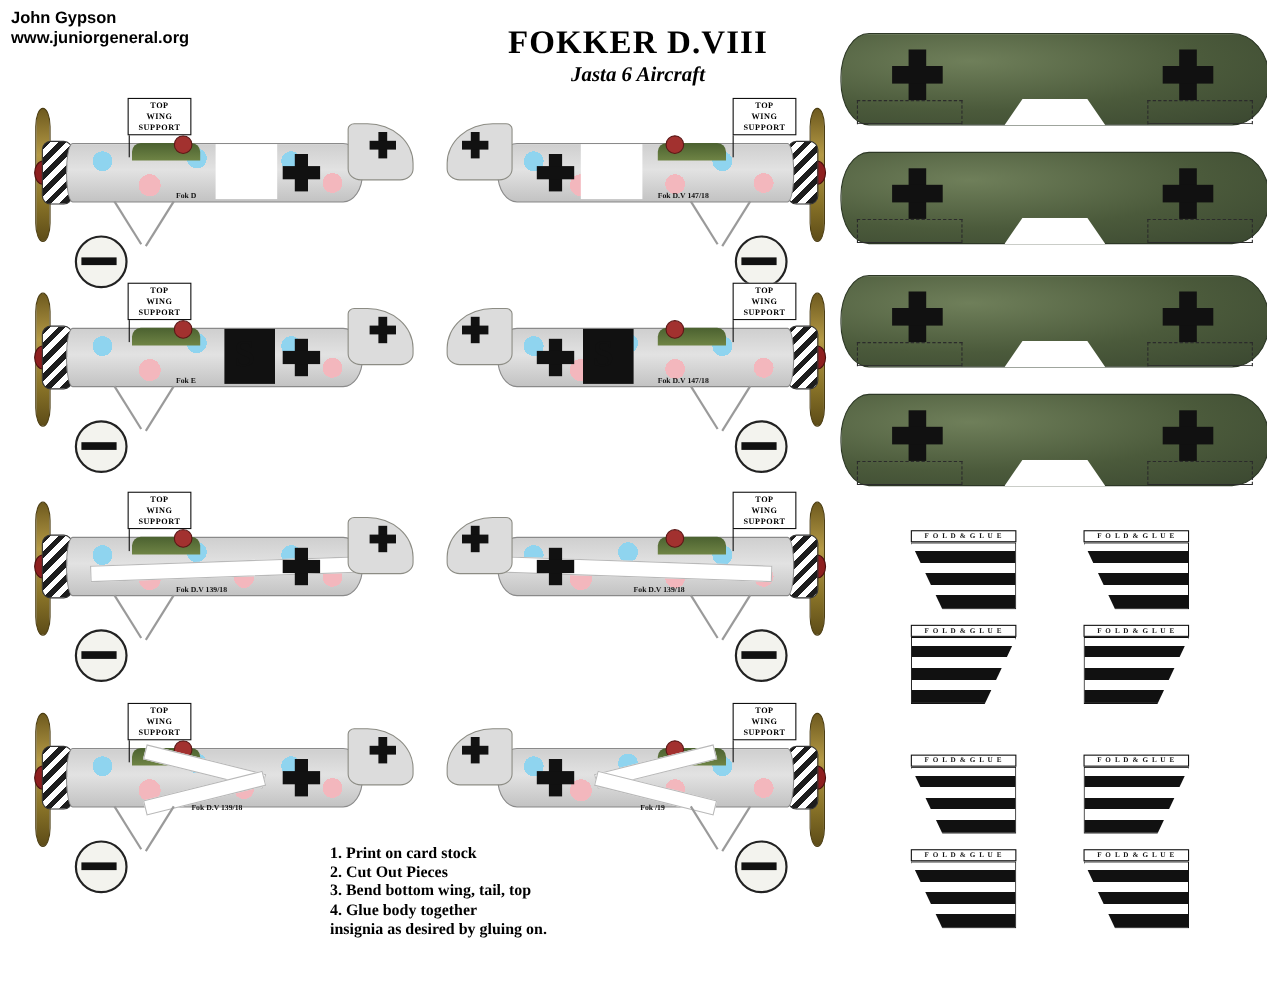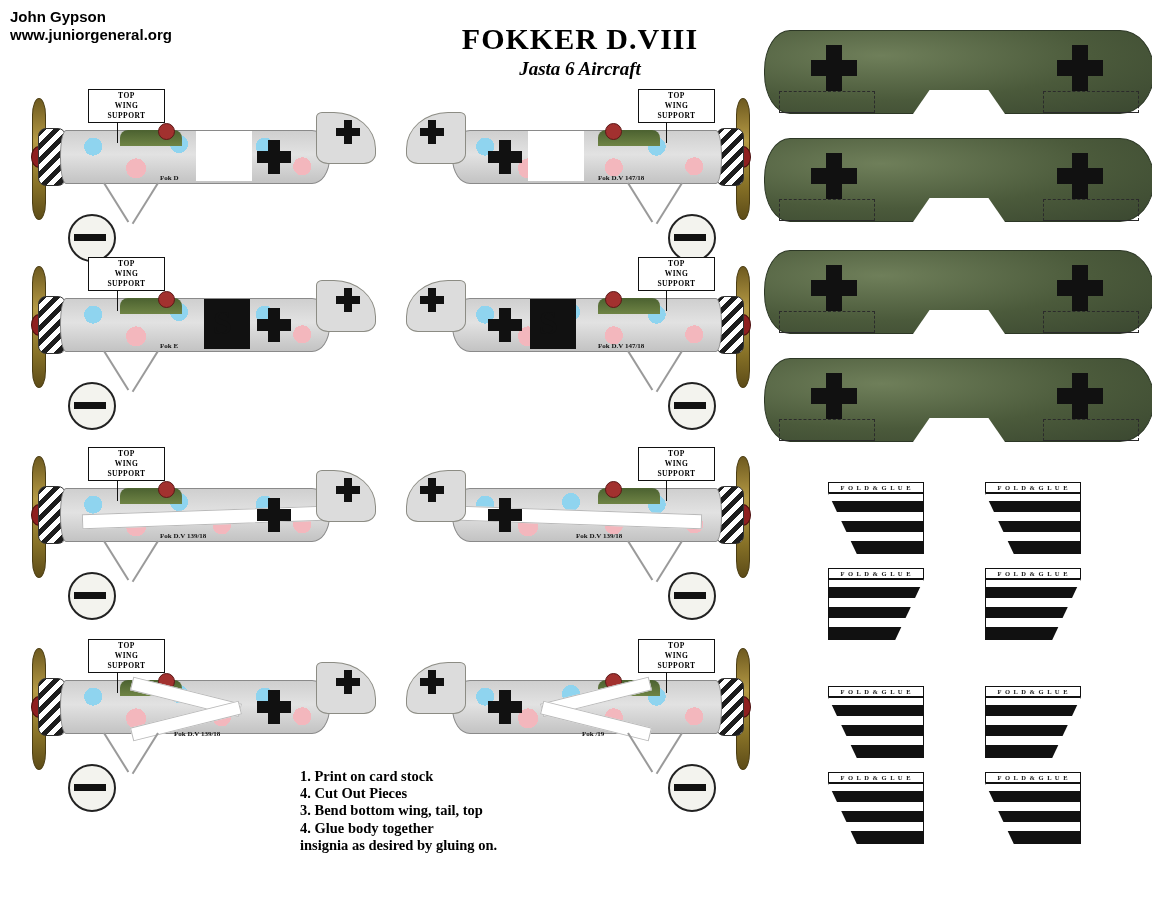--- a/index.html
+++ b/index.html
@@ -176,31 +176,32 @@
   .strut {
     position: absolute;
     background: #9a9a9a;
     height: 2px;
     transform-origin: left center;
   }
 
   
   .support-tab {
     position: absolute;
-    width: 77px; height: 34px;
+    width: 58px; height: 34px;
     border: 1px solid #111;
     background: #fff;
     font-family: "Liberation Serif", serif;
     font-size: 7.5px;
     font-weight: bold;
     line-height: 10px;
     text-align: center;
     letter-spacing: .5px;
     padding-top: 1px;
     box-sizing: border-box;
+    margin-left: 28px;
   }
   .tab-leader {
     position: absolute;
     width: 1px; background: #111;
   }
 
   .fuse-code {
     position: absolute;
     font-family: "Liberation Serif", serif;
     font-size: 7px;
@@ -563,19 +564,19 @@
     <div class="fg-bar">F O L D  &amp;  G L U E</div>
     <div class="fg-body"></div>
   </div>
   <div class="tailpiece slant-l" style="left:985px; top:772px;">
     <div class="fg-bar">F O L D  &amp;  G L U E</div>
     <div class="fg-body"></div>
   </div>
 
   <div class="instructions">
     <div>1. Print on card stock</div>
-    <div>4. Cut Out Pieces</div>
+    <div>2. Cut Out Pieces</div>
     <div>3. Bend bottom wing, tail, top</div>
     <div>4. Glue body together</div>
     <div>insignia as desired by gluing on.</div>
   </div>
 
 </div>
 
 </body></html>

